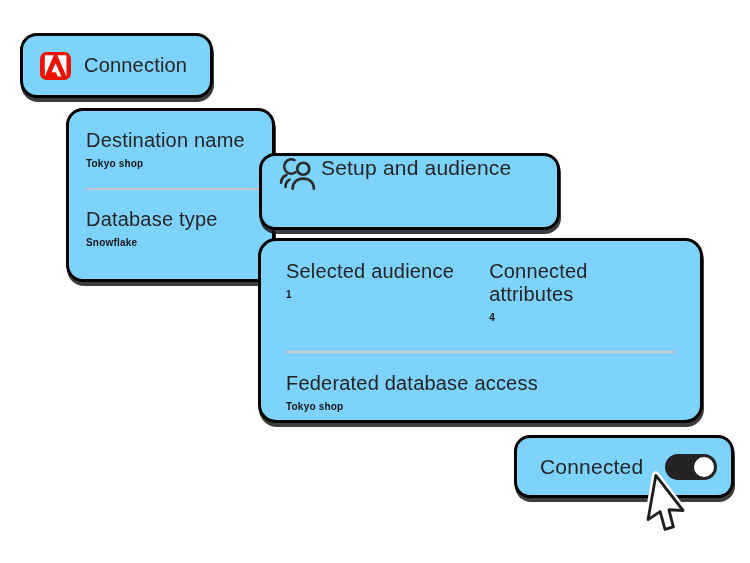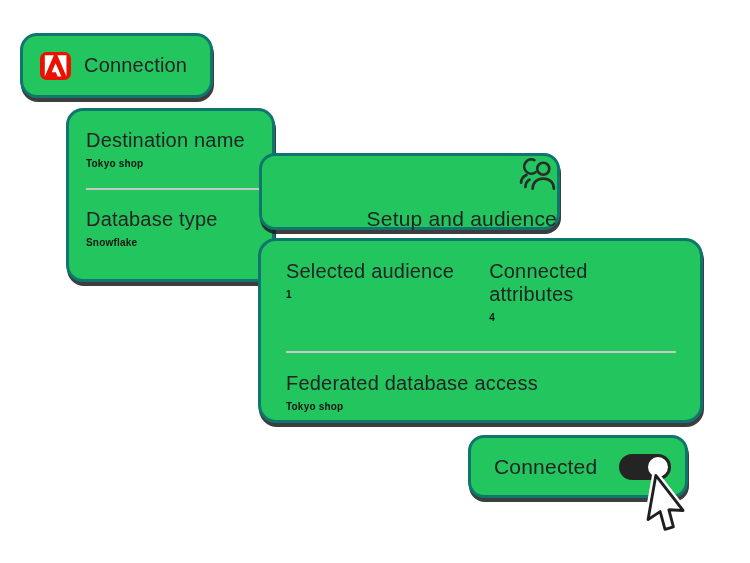--- a/index.html
+++ b/index.html
@@ -7,22 +7,22 @@
   body {
     background: #ffffff;
     font-family: "Liberation Sans", sans-serif;
     color: #242424;
     overflow: hidden;
   }
   .canvas { position: relative; width: 750px; height: 563px; background: #ffffff; }
 
   .card {
     position: absolute;
-    background: #22c55e;
-    border: 3px solid #0f766e;
+    background: #7dd3fc;
+    border: 3px solid #000000;
     border-radius: 17px;
     box-shadow: 1px 4px 0 rgba(27,27,27,0.85);
   }
 
   
   .card-connection {
     left: 20px; top: 33px; width: 193px; height: 65px;
     display: flex; align-items: center; gap: 13px; padding-left: 17px;
   }
   .logo-badge { display: inline-flex; }
@@ -36,39 +36,38 @@
     margin-left: 44px;
   }
   .field-label { font-size: 20px; color: #242424; letter-spacing: 0.2px; }
   .field-value { font-size: 10px; font-weight: 700; color: #141414; margin-top: 6px; letter-spacing: 0.2px; }
   .divider { border: none; border-top: 2px solid #c7c7c7; height: 0; }
   .card-destination .divider { margin: 19px 0 18px 0; }
 
   
   .card-setup {
     left: 259px; top: 153px; width: 301px; height: 77px;
-    display: flex; align-items: flex-end; gap: 14px; padding-left: 16px;
+    display: flex; align-items: flex-start; gap: 4px; padding-left: 16px;
     border-radius: 16px;
-    flex-direction: column;
   }
   .audience-badge svg { width: 39px; height: 37px; display: block; }
   .card-setup .chip-title { font-size: 21px; }
 
   
   .card-details {
     left: 258px; top: 238px; width: 445px; height: 185px;
     padding: 19px 24px 0 25px; border-radius: 18px;
   }
   .stats-row { display: flex; }
   .stat-col1 { width: 205px; }
   .card-details .divider { margin: 28px 0 19px 0; }
 
   
   .card-connected {
-    left: 468px; top: 435px; width: 220px; height: 63px;
+    left: 514px; top: 435px; width: 220px; height: 63px;
     display: flex; align-items: center; justify-content: space-between;
     padding: 0 14px 0 23px; border-radius: 16px;
   }
   .card-connected .chip-title { font-size: 21px; }
   .toggle {
     width: 52px; height: 26px; border-radius: 13px;
     background: #242424; position: relative; flex: 0 0 auto; cursor: pointer;
   }
   .toggle .knob {
     position: absolute; top: 3px; width: 20px; height: 20px;

